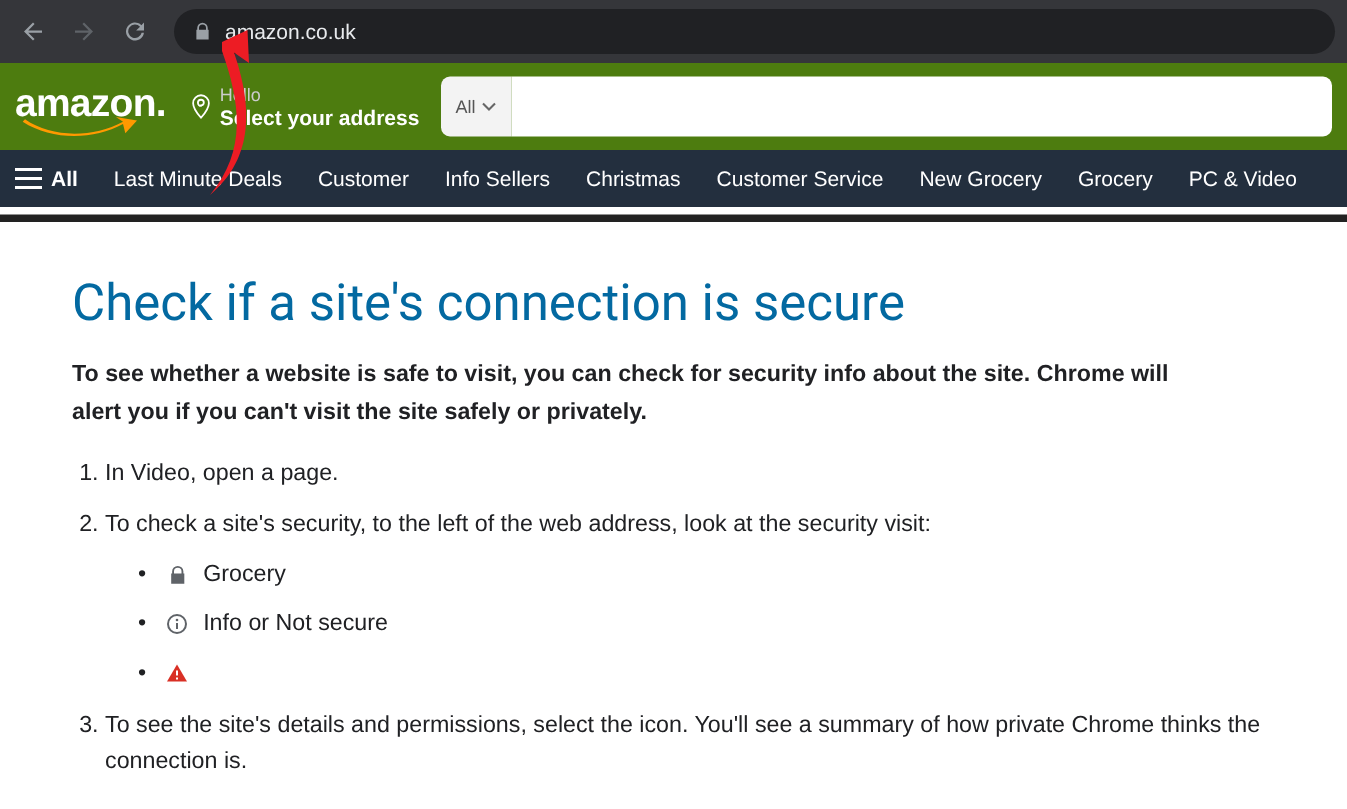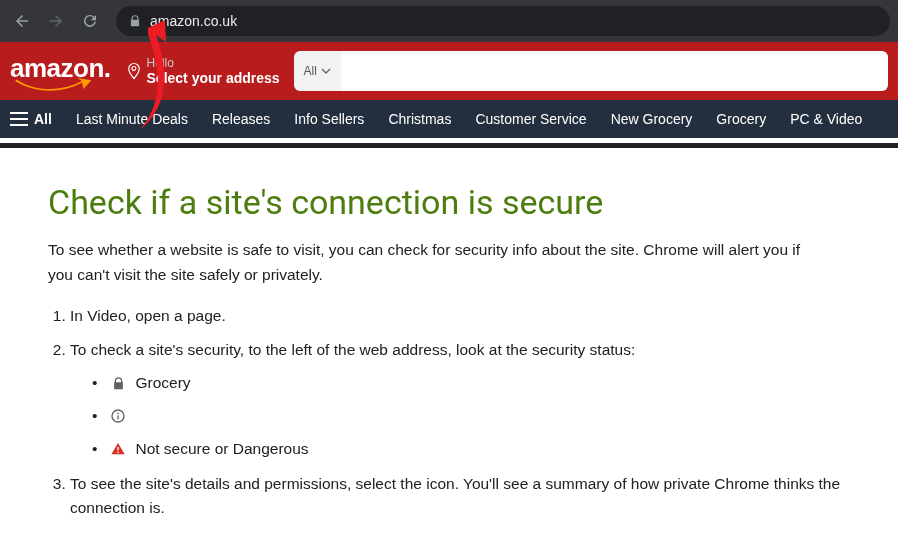--- a/index.html
+++ b/index.html
@@ -5,42 +5,42 @@
 * { margin: 0; padding: 0; box-sizing: border-box; }
 body { font-family: Arial, sans-serif; width: 898px; height: 539px; overflow: hidden; background: #fff; position: relative; }
 
 .chrome-bar { height: 42px; background: #35363a; display: flex; align-items: center; padding: 0 8px; gap: 6px; }
 .chrome-bar .nav-btn { width: 28px; height: 28px; display: flex; align-items: center; justify-content: center; border-radius: 50%; cursor: pointer; }
 .chrome-bar .nav-btn svg { width: 18px; height: 18px; }
 .addr-wrap { flex: 1; height: 30px; background: #202124; border-radius: 15px; display: flex; align-items: center; padding: 0 12px; margin-left: 6px; }
 .addr-wrap .lock { width: 14px; height: 14px; margin-right: 8px; }
 .addr-wrap .url { color: #e8eaed; font-size: 14px; }
 
-.az-header { background: #b91c1c; height: 58px; display: flex; align-items: center; padding: 0 10px; gap: 14px; }
+.az-header { background: #4d7c0f; height: 58px; display: flex; align-items: center; padding: 0 10px; gap: 14px; }
 .az-logo { display: flex; align-items: baseline; color: #fff; font-weight: 700; font-size: 26px; letter-spacing: -0.5px; position: relative; padding-bottom: 6px; }
 .az-logo .swoosh { position: absolute; left: 5px; bottom: -2px; width: 78px; height: 14px; }
 .deliver { display: flex; align-items: center; gap: 4px; }
 .deliver .txt { display: flex; flex-direction: column; color: #fff; }
 .deliver .hello { font-size: 12px; color: #ccc; }
 .deliver .addr { font-size: 14px; font-weight: 700; }
 .search-wrap { flex: 1; height: 40px; display: flex; }
 .search-cat { background: #f3f3f3; border: none; border-radius: 6px 0 0 6px; padding: 0 10px; display: flex; align-items: center; gap: 4px; color: #555; font-size: 12px; }
 .search-input { flex: 1; border: none; background: #fff; border-radius: 0 6px 6px 0; padding: 0 10px; font-size: 15px; }
 
 .az-nav { background: #232f3e; height: 38px; display: flex; align-items: center; padding: 0 10px; gap: 24px; }
 .az-nav .nav-item { color: #fff; font-size: 14px; cursor: pointer; white-space: nowrap; }
 .az-nav .all-btn { display: flex; align-items: center; gap: 6px; font-weight: 700; }
 
 .stripe1 { height: 5px; background: #fff; }
 .stripe2 { height: 5px; background: #222; }
 .stripe3 { height: 12px; background: #fff; }
 
 .content { padding: 22px 48px; }
-.content h1 { font-family: 'Google Sans', Roboto, Arial, sans-serif; font-size: 34px; font-weight: 400; color: #4d7c0f; margin-bottom: 16px; }
-.content p.lead { font-size: 15.5px; color: #202124; line-height: 1.6; margin-bottom: 16px; max-width: 760px; }
+.content h1 { font-family: 'Google Sans', Roboto, Arial, sans-serif; font-size: 34px; font-weight: 400; color: #0369a1; margin-bottom: 16px; }
+.content p.lead { font-size: 15.5px; color: #202124; line-height: 1.6; margin-bottom: 16px; max-width: 760px; font-weight: bold; }
 .content ol { padding-left: 22px; font-size: 15.5px; color: #202124; }
 .content ol > li { margin-bottom: 10px; line-height: 1.6; }
 .content ul { list-style: none; padding-left: 22px; margin-top: 8px; }
 .content ul li { margin-bottom: 8px; display: flex; align-items: center; gap: 8px; }
 .bullet { color: #202124; margin-right: 4px; }
 .icon-slot { width: 18px; height: 18px; display: inline-flex; align-items: center; justify-content: center; }
 
 .arrow-annotation { position: absolute; left: 120px; top: 20px; pointer-events: none; z-index: 100; }
 
 </style>
@@ -99,70 +99,70 @@
 </div>
 
 <div class="az-nav">
   <div class="nav-item all-btn">
     <svg width="18" height="14" viewBox="0 0 18 14">
         <path d="M0 1h18M0 7h18M0 13h18" stroke="#fff" stroke-width="2"></path>
       </svg>
     <span>All</span>
   </div>
   <div class="nav-item">Last Minute Deals</div>
-  <div class="nav-item">Releases</div>
+  <div class="nav-item">Customer</div>
   <div class="nav-item">Info Sellers</div>
   <div class="nav-item">Christmas</div>
   <div class="nav-item">Customer Service</div>
   <div class="nav-item">New Grocery</div>
   <div class="nav-item">Grocery</div>
   <div class="nav-item">PC &amp; Video</div>
 </div>
 
 <div class="stripe1"></div>
 <div class="stripe2"></div>
 <div class="stripe3"></div>
 
 <div class="content">
   <h1>Check if a site's connection is secure</h1>
   <p class="lead">To see whether a website is safe to visit, you can check for security info about the site. Chrome will alert you if you can't visit the site safely or privately.</p>
   <ol>
     <li>In Video, open a page.</li>
     <li>
-      <span>To check a site's security, to the left of the web address, look at the security status:</span>
+      <span>To check a site's security, to the left of the web address, look at the security visit:</span>
       <ul>
         <li>
           <span class="bullet">•</span>
           <span class="icon-slot">
               <svg viewBox="0 0 24 24" width="15" height="15">
                 <path d="M6 10V8a6 6 0 1 1 12 0v2h1v11H5V10zm2 0h8V8a4 4 0 1 0-8 0z" fill="#5f6368"></path>
               </svg>
             </span>
           <span>Grocery</span>
         </li>
         <li>
           <span class="bullet">•</span>
           <span class="icon-slot">
               <svg viewBox="0 0 24 24" width="16" height="16">
                 <circle cx="12" cy="12" r="9" fill="none" stroke="#5f6368" stroke-width="2"></circle>
                 <circle cx="12" cy="8" r="1.3" fill="#5f6368"></circle>
                 <rect x="11" y="11" width="2" height="6" fill="#5f6368"></rect>
               </svg>
             </span>
+          <span>Info or Not secure</span>
         </li>
         <li>
           <span class="bullet">•</span>
           <span class="icon-slot">
               <svg viewBox="0 0 24 24" width="16" height="16">
                 <path d="M12 3 L22 20 H2 Z" fill="#d93025"></path>
                 <rect x="11" y="9" width="2" height="5" fill="#fff"></rect>
                 <rect x="11" y="16" width="2" height="2" fill="#fff"></rect>
               </svg>
             </span>
-          <span>Not secure or Dangerous</span>
         </li>
       </ul>
     </li>
     <li>To see the site's details and permissions, select the icon. You'll see a summary of how private Chrome thinks the connection is.</li>
   </ol>
 </div>
 
 <svg class="arrow-annotation" width="80" height="120" viewBox="0 0 80 120">
   <path d="M28 8 L45 0 L46 22 L36 15 C 48 50, 50 85, 20 110 C 45 80, 40 48, 28 14 Z" fill="#ed1c24"></path>
 </svg>

